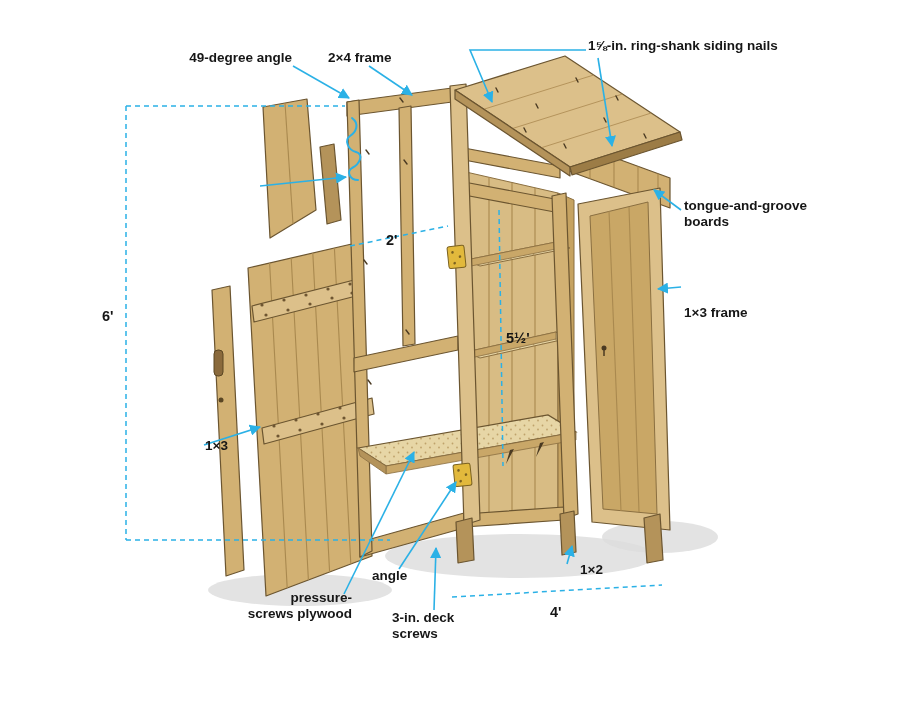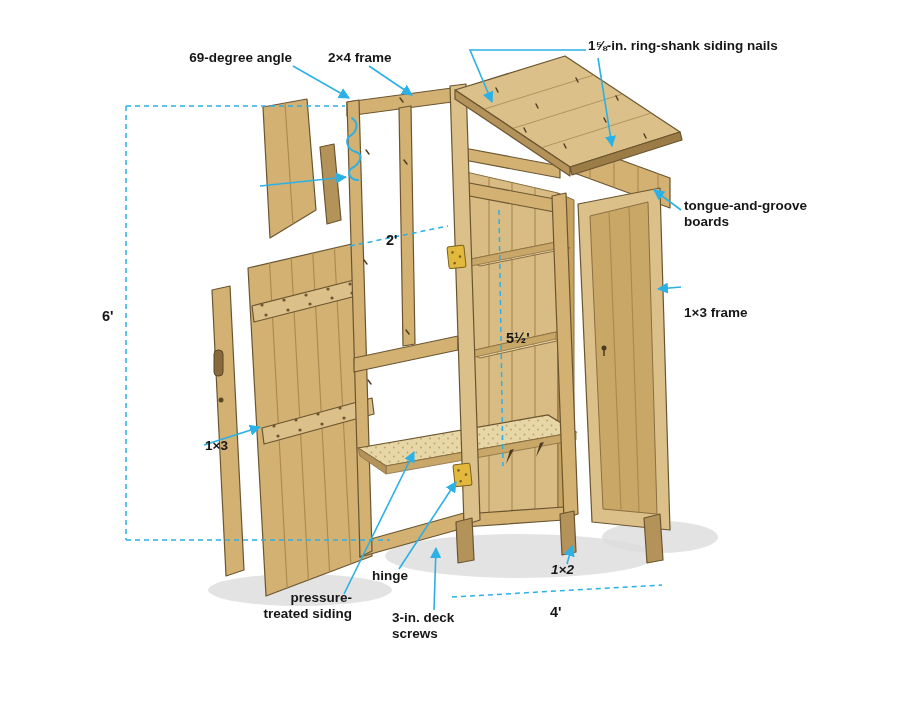--- a/index.html
+++ b/index.html
@@ -181,32 +181,32 @@
     <g>
       <line class="dash" x1="126" y1="106" x2="126" y2="540"></line>
       <line class="dash" x1="126" y1="106" x2="345" y2="106"></line>
       <line class="dash" x1="126" y1="540" x2="390" y2="540"></line>
       <line class="dash" x1="350" y1="246" x2="448" y2="226"></line>
       <line class="dash" x1="499" y1="210" x2="503" y2="466"></line>
       <line class="dash" x1="452" y1="597" x2="662" y2="585"></line>
     </g>
   </svg>
 
-  <div class="lbl r" style="left:180px;top:50px;width:112px;">69-degree angle</div>
+  <div class="lbl r" style="left:180px;top:50px;width:112px;">49-degree angle</div>
   <div class="lbl nw" style="left:328px;top:50px;">2×4 frame</div>
   <div class="lbl nw" style="left:588px;top:38px;">1⅝-in. ring-shank siding nails</div>
   <div class="lbl" style="left:684px;top:198px;">tongue-and-groove
 boards</div>
   <div class="lbl nw" style="left:684px;top:276px;margin-top:29px;">1×3 frame</div>
   <div class="lbl nw" style="left:177px;top:438px;margin-left:28px;">1×3</div>
-  <div class="lbl nw" style="left:372px;top:568px;">hinge</div>
+  <div class="lbl nw" style="left:372px;top:568px;">angle</div>
   <div class="lbl r" style="left:240px;top:590px;width:112px;">pressure-
-treated siding</div>
+screws plywood</div>
   <div class="lbl c" style="left:392px;top:610px;width:76px;">3-in. deck
 screws</div>
-  <div class="lbl nw" style="left:551px;top:562px;font-style:italic;">1×2</div>
+  <div class="lbl nw" style="left:580px;top:562px;">1×2</div>
 
   <div class="dim" style="left:102px;top:308px;">6'</div>
   <div class="dim" style="left:386px;top:232px;">2'</div>
   <div class="dim" style="left:506px;top:330px;">5½'</div>
   <div class="dim" style="left:550px;top:604px;">4'</div>
 
 </div>
 
 </body></html>

